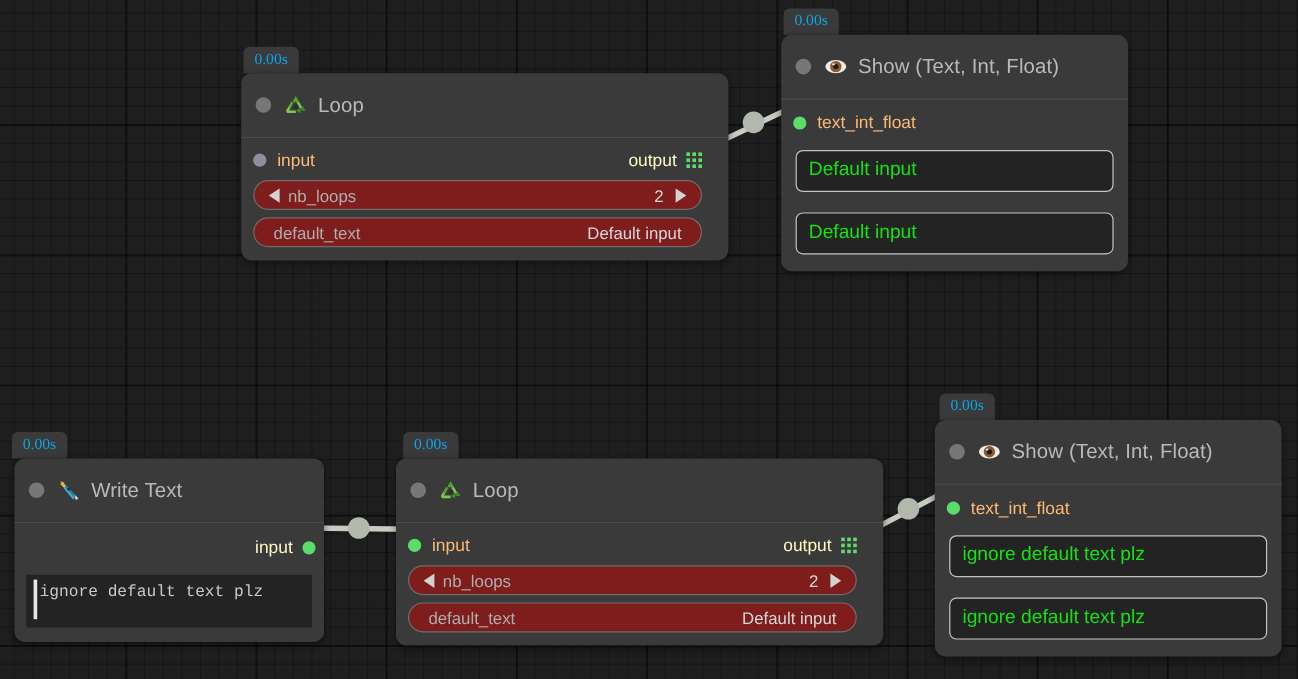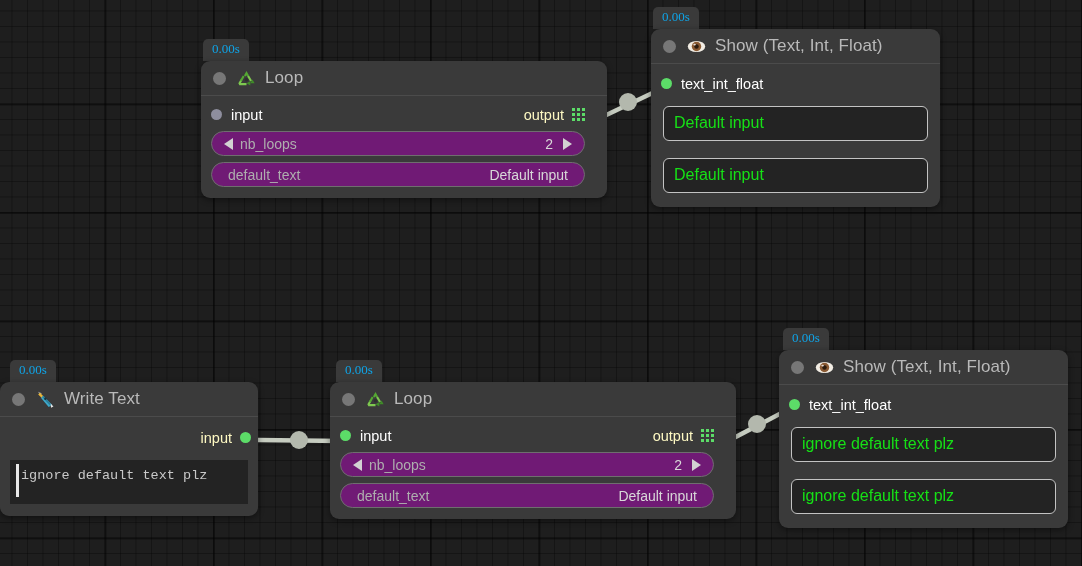--- a/index.html
+++ b/index.html
@@ -41,21 +41,21 @@
   .node {
     position: absolute;
     border-radius: 9px;
     background: #3a3a3a;
     box-shadow: 0 2px 6px rgba(0,0,0,0.45);
     z-index: 10;
   }
   .node-header {
     display: flex;
     align-items: center;
-    height: 35px;
+    height: 54px;
     padding: 0 12px;
     border-bottom: 1px solid #4b4b4b;
     box-sizing: border-box;
   }
   .node-body {
     padding: 8px 22px 11px 10px;
   }
   .hdr-dot {
     width: 13px;
     height: 13px;
@@ -100,21 +100,21 @@
   }
   .port-dot {
     width: 11px;
     height: 11px;
     border-radius: 50%;
     flex: 0 0 auto;
   }
   .dot-green { background: #5cdc68; }
   .dot-grey  { background: #8e8e9e; }
   .port-label {
-    color: #ffffff;
+    color: #fdba74;
     font-size: 14.5px;
     margin-left: 9px;
     white-space: nowrap;
   }
   .spacer { flex: 1 1 auto; }
   .port-label-right {
     color: #fef9c3;
     font-size: 14.5px;
     margin-right: 8px;
     white-space: nowrap;
@@ -133,21 +133,21 @@
     background: #5cdc68;
   }
 
   
   .pill {
     display: flex;
     align-items: center;
     height: 25px;
     border: 1px solid #6e6e6e;
     border-radius: 13px;
-    background: #701a75;
+    background: #7f1d1d;
     box-sizing: border-box;
     padding: 0 12px;
     margin-top: 6px;
   }
   .pill-name {
     color: #aeaeae;
     font-size: 14px;
     white-space: nowrap;
   }
   .pill-value {
@@ -298,21 +298,21 @@
       <div class="port-row" style="margin-left:-2px;">
         <span class="port-dot dot-green"></span>
         <span class="port-label">text_int_float</span>
       </div>
       <div class="outbox">Default input</div>
       <div class="outbox" style="margin-top:17px;">Default input</div>
     </div>
   </div>
 
   <div class="badge" style="left:10px; top:360px;">0.00s</div>
-  <div class="node" style="left:0; top:382px; width:258px;">
+  <div class="node" style="left:12px; top:382px; width:258px;">
     <div class="node-header">
       <span class="hdr-dot"></span>
       <svg class="hdr-icon" viewBox="0 0 24 24">
         <path fill="#9aa0a6" d="M2.5 2.2 L7.4 4.0 L5.2 6.2 Z"></path>
         <path fill="#e8b53a" d="M5.0 3.4 L10.6 9.0 L8.4 11.2 L2.8 5.6 Z"></path>
         <path fill="#3fa9c9" d="M9.0 7.4 L20.4 18.8 L16.0 21.4 L6.4 10.0 Z"></path>
         <path fill="#2b7f9c" d="M9.0 7.4 L20.4 18.8 L18.2 20.1 L7.7 8.7 Z"></path>
         <path fill="#e8e8e8" d="M18.4 17.2 L22.0 20.8 L19.0 22.4 Z"></path>
         <circle fill="#19323d" cx="11.8" cy="11.0" r="1.5"></circle>
       </svg>

